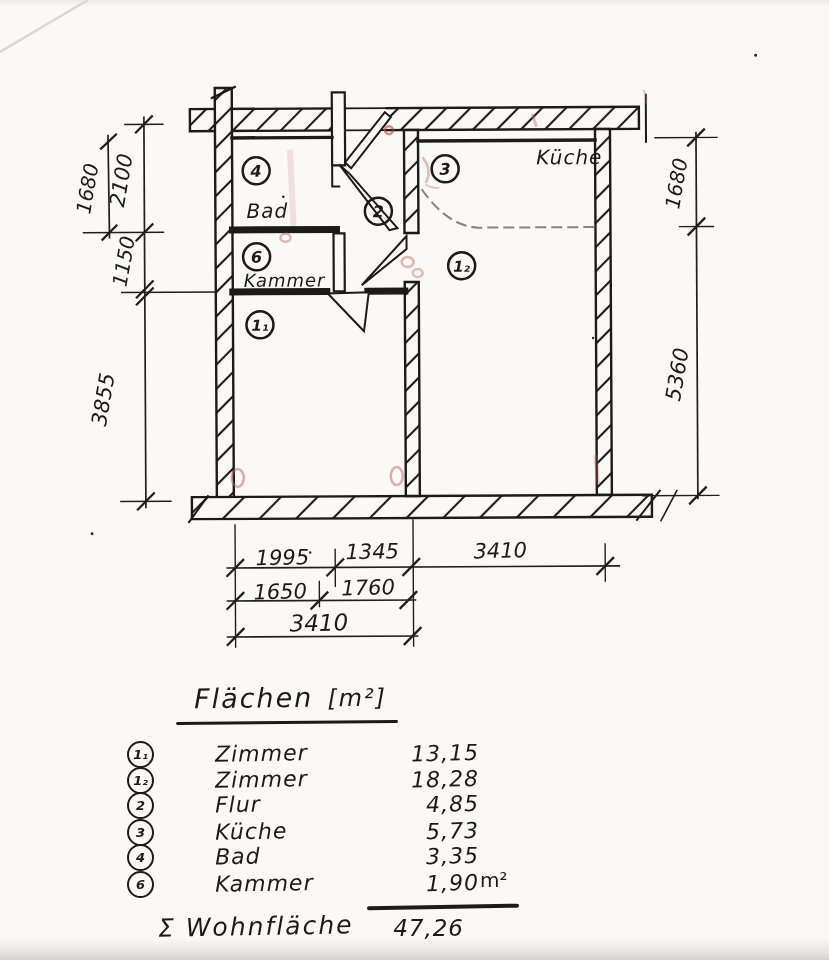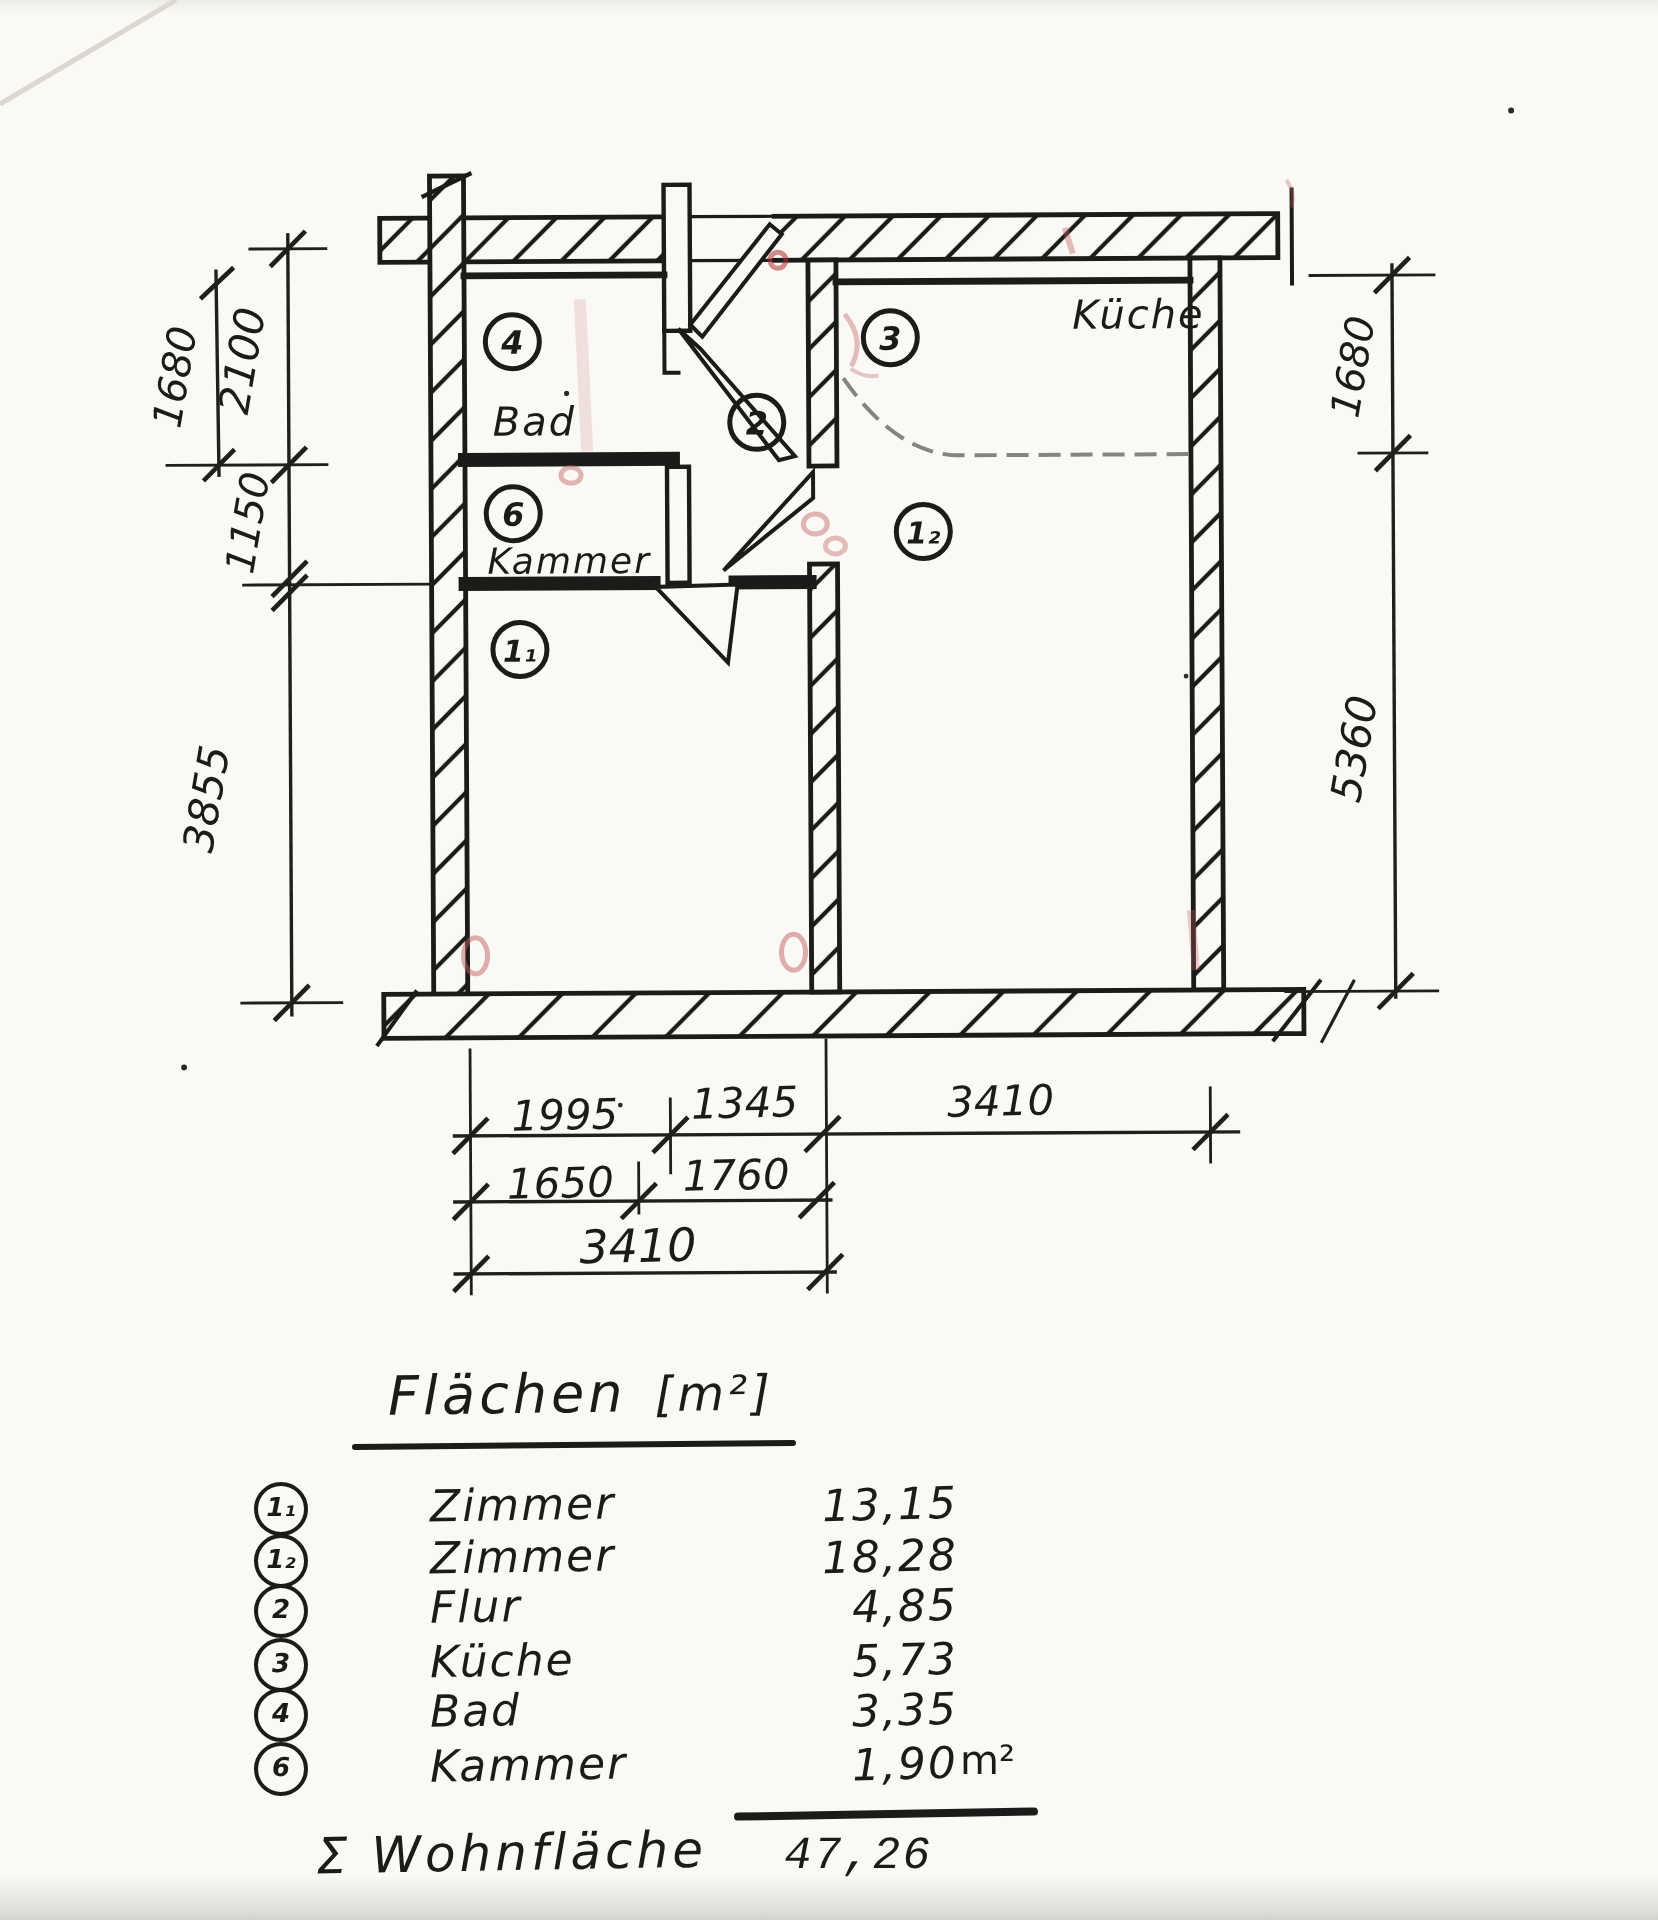--- a/index.html
+++ b/index.html
@@ -12,21 +12,21 @@
   
   .t-title{position:absolute;left:194px;top:682px;font-size:27px;font-style:italic;letter-spacing:2px;transform:rotate(-0.8deg);white-space:nowrap;}
   .t-title .t-unit{margin-left:14px;font-size:24px;}
   .t-underline{position:absolute;left:176px;top:721px;width:222px;height:3px;background:#1b1b19;transform:rotate(-0.5deg);border-radius:2px;}
   .t-row{position:absolute;left:127px;width:352px;height:27px;}
   .t-badge{position:absolute;left:0;top:0;width:23px;height:23px;border:2.4px solid #1b1b19;border-radius:50%;text-align:center;line-height:23px;font-size:13px;font-weight:bold;font-style:italic;}
   .t-name{position:absolute;left:88px;top:0;font-size:22px;font-style:italic;letter-spacing:1px;transform:rotate(-1deg);white-space:nowrap;}
   .t-val{position:absolute;right:0;top:0;width:90px;text-align:right;font-size:22px;font-style:italic;letter-spacing:1px;transform:rotate(-1.5deg);}
   .t-sep{position:absolute;left:367px;top:905px;width:152px;height:3.5px;background:#1b1b19;transform:rotate(-1deg);border-radius:2px;}
   .t-total-label{position:absolute;left:158px;top:912px;font-size:25px;font-style:italic;letter-spacing:2px;transform:rotate(-1deg);white-space:nowrap;}
-  .t-total-val{position:absolute;left:392px;top:915px;width:72px;text-align:right;font-size:23px;font-style:italic;letter-spacing:1px;font-family:Liberation Mono, monospace;}
+  .t-total-val{position:absolute;left:392px;top:915px;width:72px;text-align:right;font-size:23px;font-style:italic;letter-spacing:1px;}
   .t-total-unit{position:absolute;left:480px;top:868px;font-size:20px;text-align:center;}
   .corner-fold{position:absolute;left:0;top:0;width:95px;height:58px;pointer-events:none;}
 </style>
 </head>
 <body>
 
 <div class="sheet">
 
   <svg class="corner-fold" width="95" height="58" viewBox="0 0 95 58">
     <line x1="0" y1="52" x2="88" y2="0" stroke="#dbd8d2" stroke-width="2.5"></line>

